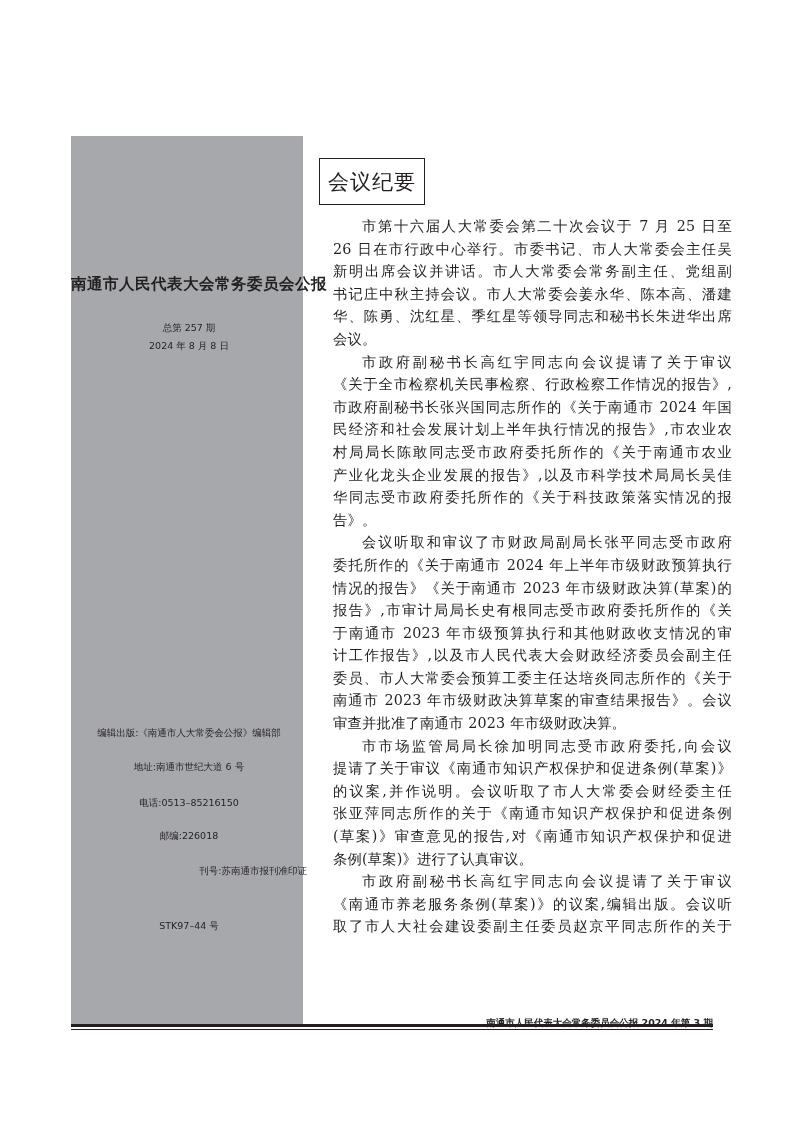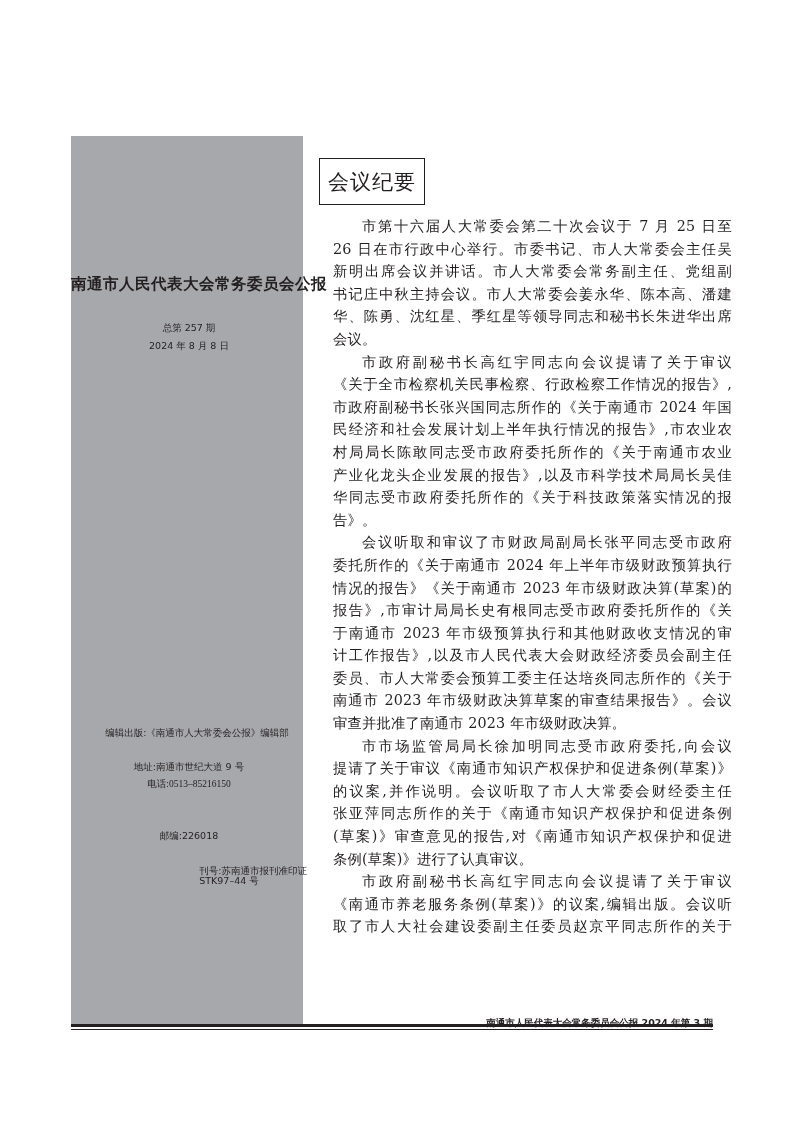--- a/index.html
+++ b/index.html
@@ -29,26 +29,26 @@
   .rule-thick { position: absolute; left: 71px; top: 1024px; width: 642px; height: 3px; background: #231f20; }
   .rule-thin { position: absolute; left: 71px; top: 1029px; width: 642px; height: 1px; background: #231f20; }
 </style>
 </head>
 <body>
 
 <div class="sidebar">
   <div class="sb-title">南通市人民代表大会常务委员会公报</div>
   <div class="sb-small" style="top:186px;">总第 257 期</div>
   <div class="sb-small" style="top:204px;">2024 年 8 月 8 日</div>
-  <div class="sb-small" style="top:591px;padding-left:8px;">编辑出版:《南通市人大常委会公报》编辑部</div>
-  <div class="sb-small" style="top:625px;">地址:南通市世纪大道 9 号</div>
-  <div class="sb-small" style="top:642px;font-family:Liberation Serif, serif;">电话:0513–85216150</div>
+  <div class="sb-small" style="top:591px;">编辑出版:《南通市人大常委会公报》编辑部</div>
+  <div class="sb-small" style="top:625px;">地址:南通市世纪大道 6 号</div>
+  <div class="sb-small" style="top:661px;">电话:0513–85216150</div>
   <div class="sb-small" style="top:694px;">邮编:226018</div>
   <div class="sb-small" style="top:729px;text-align:right;">刊号:苏南通市报刊准印证</div>
-  <div class="sb-small" style="top:739px;padding-left:40px;">STK97–44 号</div>
+  <div class="sb-small" style="top:784px;">STK97–44 号</div>
 </div>
 
 <div class="title-box">
   <div class="title-text">会议纪要</div>
 </div>
 
 <div class="body-text">
 
   <div class="line indent">市第十六届人大常委会第二十次会议于 7 月 25 日至</div>
   <div class="line">26 日在市行政中心举行。市委书记、市人大常委会主任吴</div>

